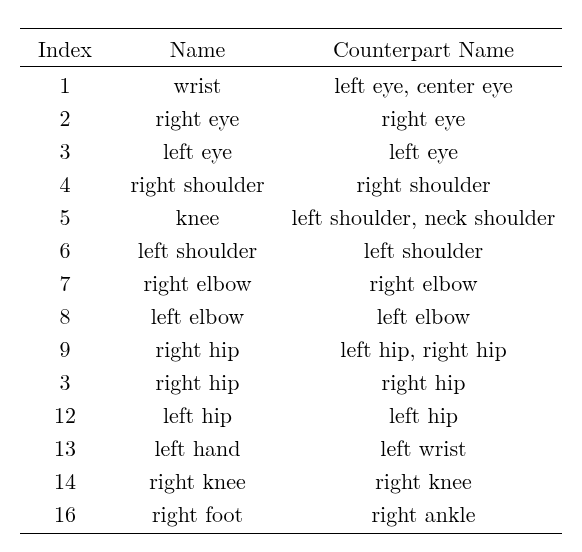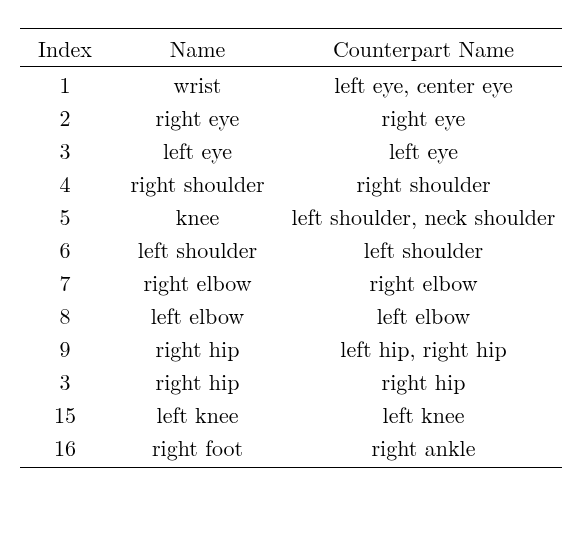--- a/index.html
+++ b/index.html
@@ -104,23 +104,33 @@
         <td>9</td>
         <td>right hip</td>
         <td>left hip, right hip</td>
       </tr>
       <tr>
         <td>3</td>
         <td>right hip</td>
         <td>right hip</td>
       </tr>
       <tr>
-        <td>15</td>
-        <td>left knee</td>
-        <td>left knee</td>
+        <td>12</td>
+        <td>left hip</td>
+        <td>left hip</td>
+      </tr>
+      <tr>
+        <td>13</td>
+        <td>left hand</td>
+        <td>left wrist</td>
+      </tr>
+      <tr>
+        <td>14</td>
+        <td>right knee</td>
+        <td>right knee</td>
       </tr>
       <tr>
         <td>16</td>
         <td>right foot</td>
         <td>right ankle</td>
       </tr>
 
     </tbody>
   </table>
 </div>

